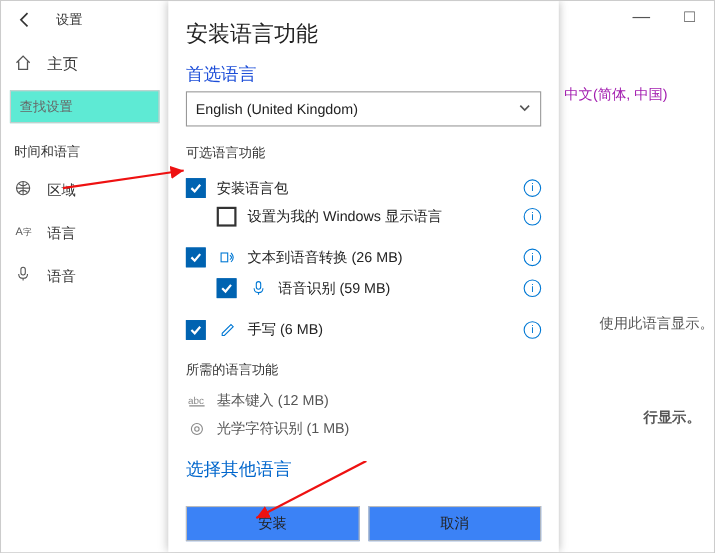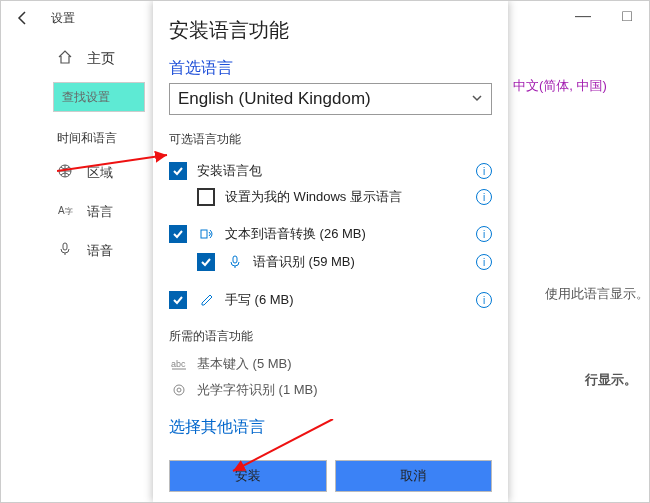--- a/index.html
+++ b/index.html
@@ -7,37 +7,37 @@
 
   .main-bg { position: absolute; left: 0; top: 0; right: 0; bottom: 0; background: #fff; }
 
   .titlebar { display: flex; align-items: center; height: 34px; padding-left: 10px; }
   .back-btn { width: 24px; height: 24px; display: flex; align-items: center; justify-content: center; color: #333; }
   .title-text { margin-left: 16px; font-size: 12px; color: #333; }
 
   .wincontrols { position: absolute; top: 0; right: 0; display: flex; }
   .winbtn { width: 44px; height: 30px; display: flex; align-items: center; justify-content: center; color: #555; }
 
-  .side-col { position: absolute; left: 0; top: 34px; width: 152px; bottom: 0; padding-top: 8px; padding-left: 44px; }
+  .side-col { position: absolute; left: 0; top: 34px; width: 152px; bottom: 0; padding-top: 8px; }
   .side-head { display: flex; align-items: center; padding: 6px 12px; color: #333; font-size: 14px; }
   .side-head .icon { width: 16px; margin-right: 14px; }
   .searchbox { margin: 8px 8px 0 8px; height: 30px; border: 1px solid #ccc; background: #5eead4; font-size: 12px; padding-left: 8px; color: #666; display: flex; align-items: center; }
   .section-title { padding: 18px 12px 6px 12px; font-size: 12px; color: #333; }
   .side-item { display: flex; align-items: center; padding: 10px 12px; color: #333; font-size: 13px; }
   .side-item .icon { width: 16px; margin-right: 14px; color: #555; }
 
   .right-text { position: absolute; right: 16px; top: 76px; font-size: 13px; color: #a21caf; width: 120px; }
   .right-text2 { position: absolute; right: 0; top: 284px; font-size: 13px; color: #555; }
   .right-text3 { position: absolute; right: 12px; top: 370px; font-size: 13px; color: #555; font-weight: bold; }
 
   .dialog { position: absolute; left: 152px; top: 0; width: 355px; bottom: 0; background: #fff; box-shadow: -2px 0 8px rgba(0,0,0,0.15), 2px 0 8px rgba(0,0,0,0.15); display: flex; flex-direction: column; }
   .dialog-body { flex: 1; padding: 16px 16px 0 16px; overflow: hidden; }
   .dlg-title { font-size: 20px; font-weight: 400; color: #222; margin-bottom: 14px; }
   .lbl { font-size: 16px; color: #1d4ed8; margin-bottom: 4px; }
-  .dropdown { height: 32px; border: 1px solid #999; display: flex; align-items: center; padding: 0 8px; font-size: 17px; color: #222; justify-content: space-between; margin-bottom: 16px; }
+  .dropdown { height: 32px; border: 1px solid #999; display: flex; align-items: center; padding: 0 8px; font-size: 13px; color: #222; justify-content: space-between; margin-bottom: 16px; }
 
   .opt-title { font-size: 12px; color: #333; margin-bottom: 10px; }
   .row { display: flex; align-items: center; padding: 4px 0; font-size: 13px; color: #222; }
   .row.sub { padding-left: 28px; }
   .row .gap { flex: 1; }
   .cbox { width: 18px; height: 18px; border: 2px solid #0063b1; margin-right: 10px; flex-shrink: 0; display: flex; align-items: center; justify-content: center; }
   .cbox.checked { background: #0063b1; }
   .cbox.unchecked { border-color: #333; }
   .cbox svg { width: 12px; height: 12px; }
   .opt-icon { width: 20px; height: 20px; display: flex; align-items: center; justify-content: center; margin-right: 8px; color: #0063b1; flex-shrink:0; }
@@ -210,21 +210,21 @@
     </div>
 
     <div class="req-title">所需的语言功能</div>
     <div class="req-row">
       <span class="opt-icon gray">
         <svg width="16" height="16" viewBox="0 0 16 16">
             <text x="0" y="11" font-size="9" fill="#888">abc</text>
             <path d="M1 13 H15" stroke="#888"></path>
           </svg>
       </span>
-      <span>基本键入 (5 MB)</span>
+      <span>基本键入 (12 MB)</span>
     </div>
     <div class="req-row">
       <span class="opt-icon gray">
         <svg width="16" height="16" viewBox="0 0 16 16">
             <circle cx="8" cy="8" r="5" stroke="#888" fill="none"></circle>
             <circle cx="8" cy="8" r="2" stroke="#888" fill="none"></circle>
           </svg>
       </span>
       <span>光学字符识别 (1 MB)</span>
     </div>

